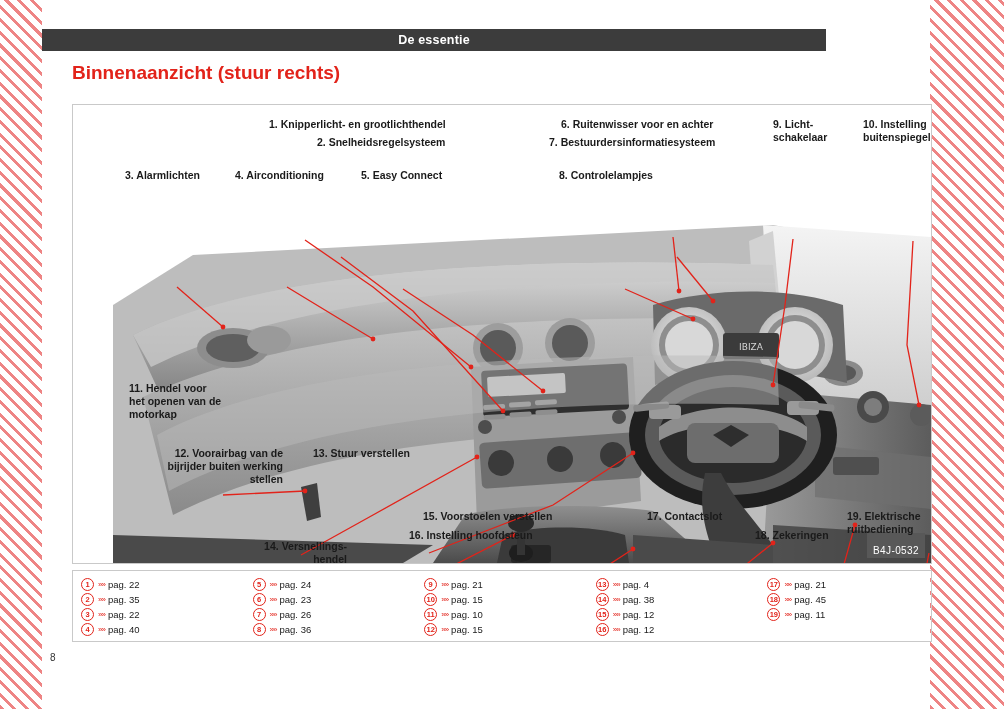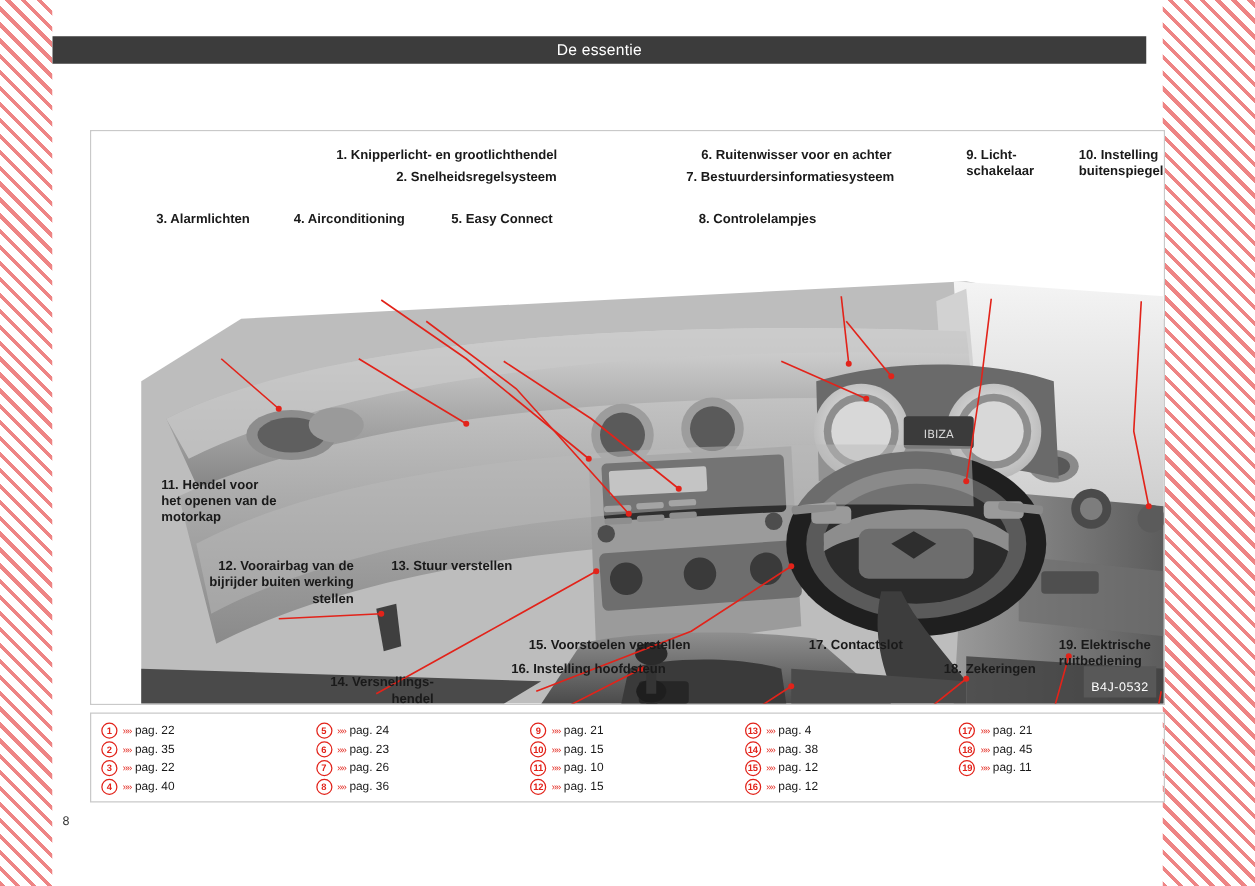--- a/index.html
+++ b/index.html
@@ -37,26 +37,26 @@
     width: 888px;
     height: 709px;
     background: #ffffff;
   }
 
   
   .header-bar {
     position: absolute;
     left: 0px;
     top: 29px;
-    width: 875px;
+    width: 784px;
     height: 22px;
     background: #3c3c3c;
     color: #ffffff;
     font-size: 12.5px;
-    font-weight: normal;
+    font-weight: bold;
     display: flex;
     align-items: center;
     justify-content: center;
     letter-spacing: 0.2px;
   }
 
   .page-title {
     position: absolute;
     left: 30px;
     top: 62px;
@@ -163,20 +163,21 @@
 
 <div class="hatch hatch-left"></div>
 <div class="hatch hatch-right"></div>
 
 <div class="page">
 
   <div class="header-bar">
     <span>De essentie</span>
   </div>
 
+  <div class="page-title">Binnenaanzicht (stuur rechts)</div>
 
   <div class="figure-box">
 
     <svg class="illus" viewBox="0 0 858 458" preserveAspectRatio="none">
       <defs>
         <linearGradient id="dashG" x1="0" y1="0" x2="0" y2="1">
           <stop offset="0%" stop-color="#d9d9d9"></stop>
           <stop offset="45%" stop-color="#adadad"></stop>
           <stop offset="100%" stop-color="#7d7d7d"></stop>
         </linearGradient>

